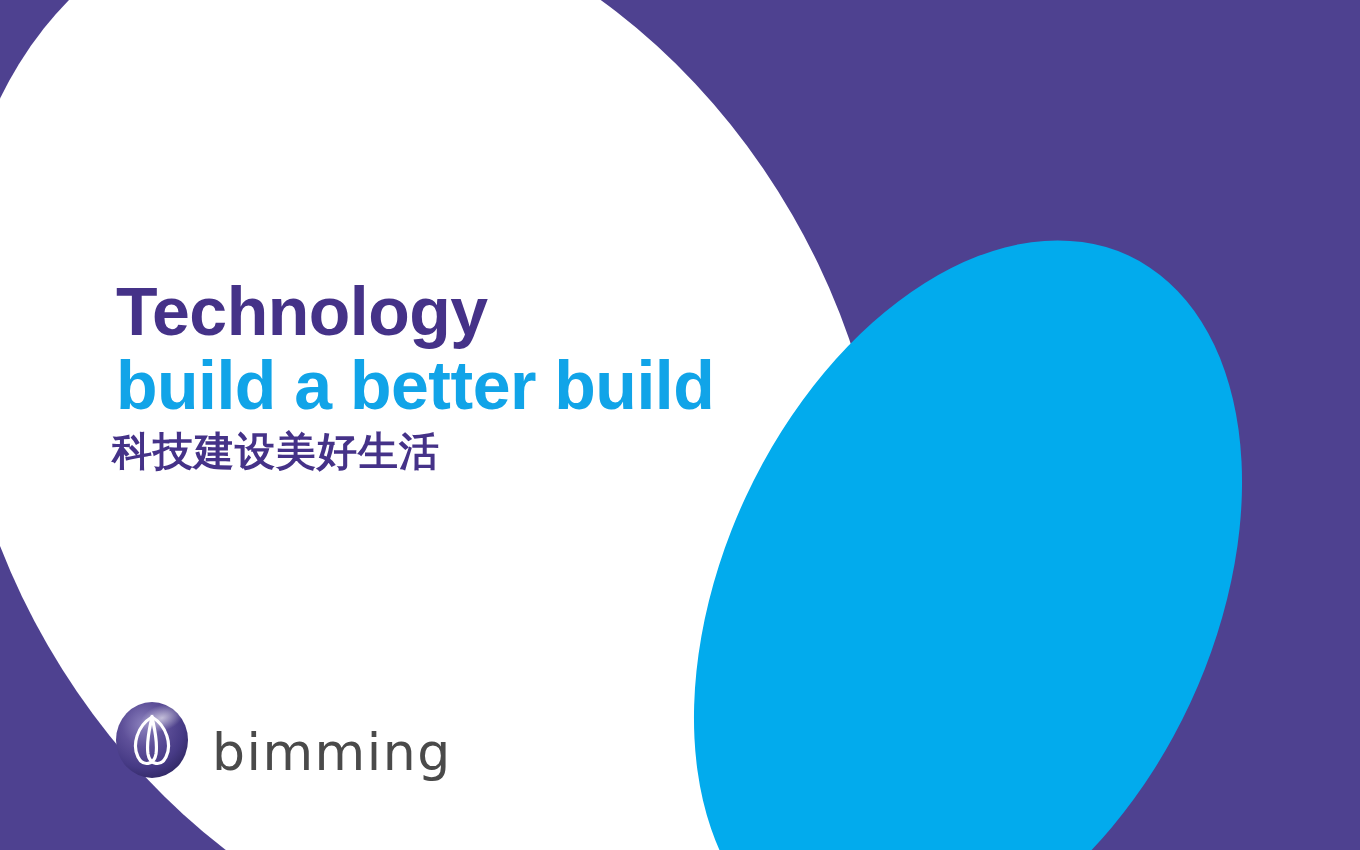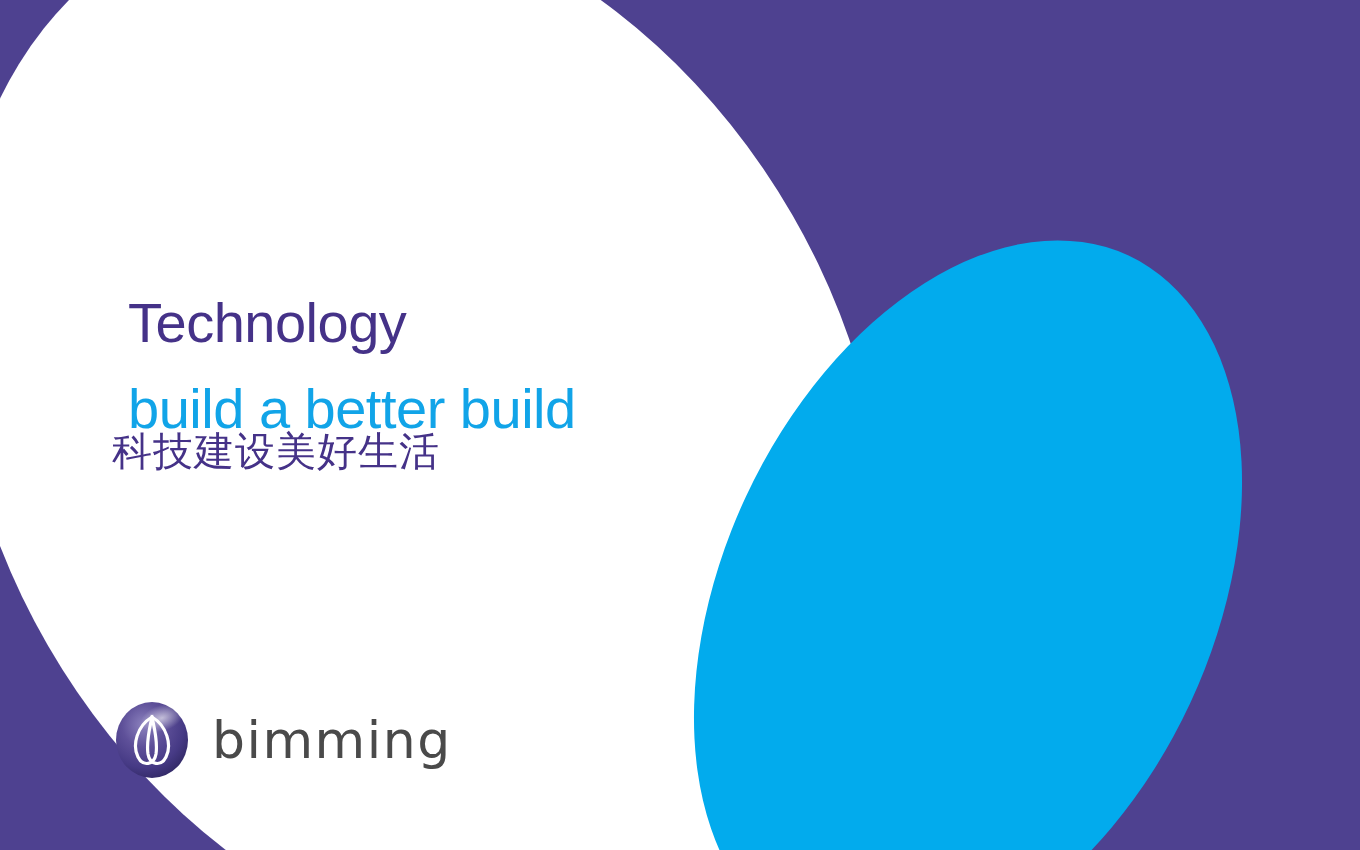--- a/index.html
+++ b/index.html
@@ -25,51 +25,51 @@
   }
 
   
   .headline-block {
     position: absolute;
     left: 112px;
     top: 272px;
     width: 640px;
   }
   .headline-line {
-    font-size: 56px;
+    font-size: 68px;
     line-height: 70px;
-    font-weight: 400;
+    font-weight: 700;
     letter-spacing: -0.5px;
     white-space: nowrap;
-    margin: 16px;
+    margin: 4px;
   }
   .headline-line-1 { color: #453288; }
   .headline-line-2 { color: #11A4E8; }
 
   .subtitle-cn {
     position: absolute;
     left: 112px;
     top: 425px;
     font-size: 40px;
     line-height: 52px;
-    font-weight: 400;
+    font-weight: 700;
     color: #453288;
     letter-spacing: 1px;
     white-space: nowrap;
     font-family: "DejaVu Sans", "Liberation Sans", sans-serif;
     text-align: right;
   }
 
   
   .logo {
     position: absolute;
     left: 114px;
     top: 700px;
     display: flex;
-    align-items: center;
+    align-items: flex-end;
     gap: 22px;
   }
   .logo-mark {
     width: 76px;
     height: 80px;
     display: block;
     flex: 0 0 auto;
   }
   .logo-word {
     font-size: 52px;

